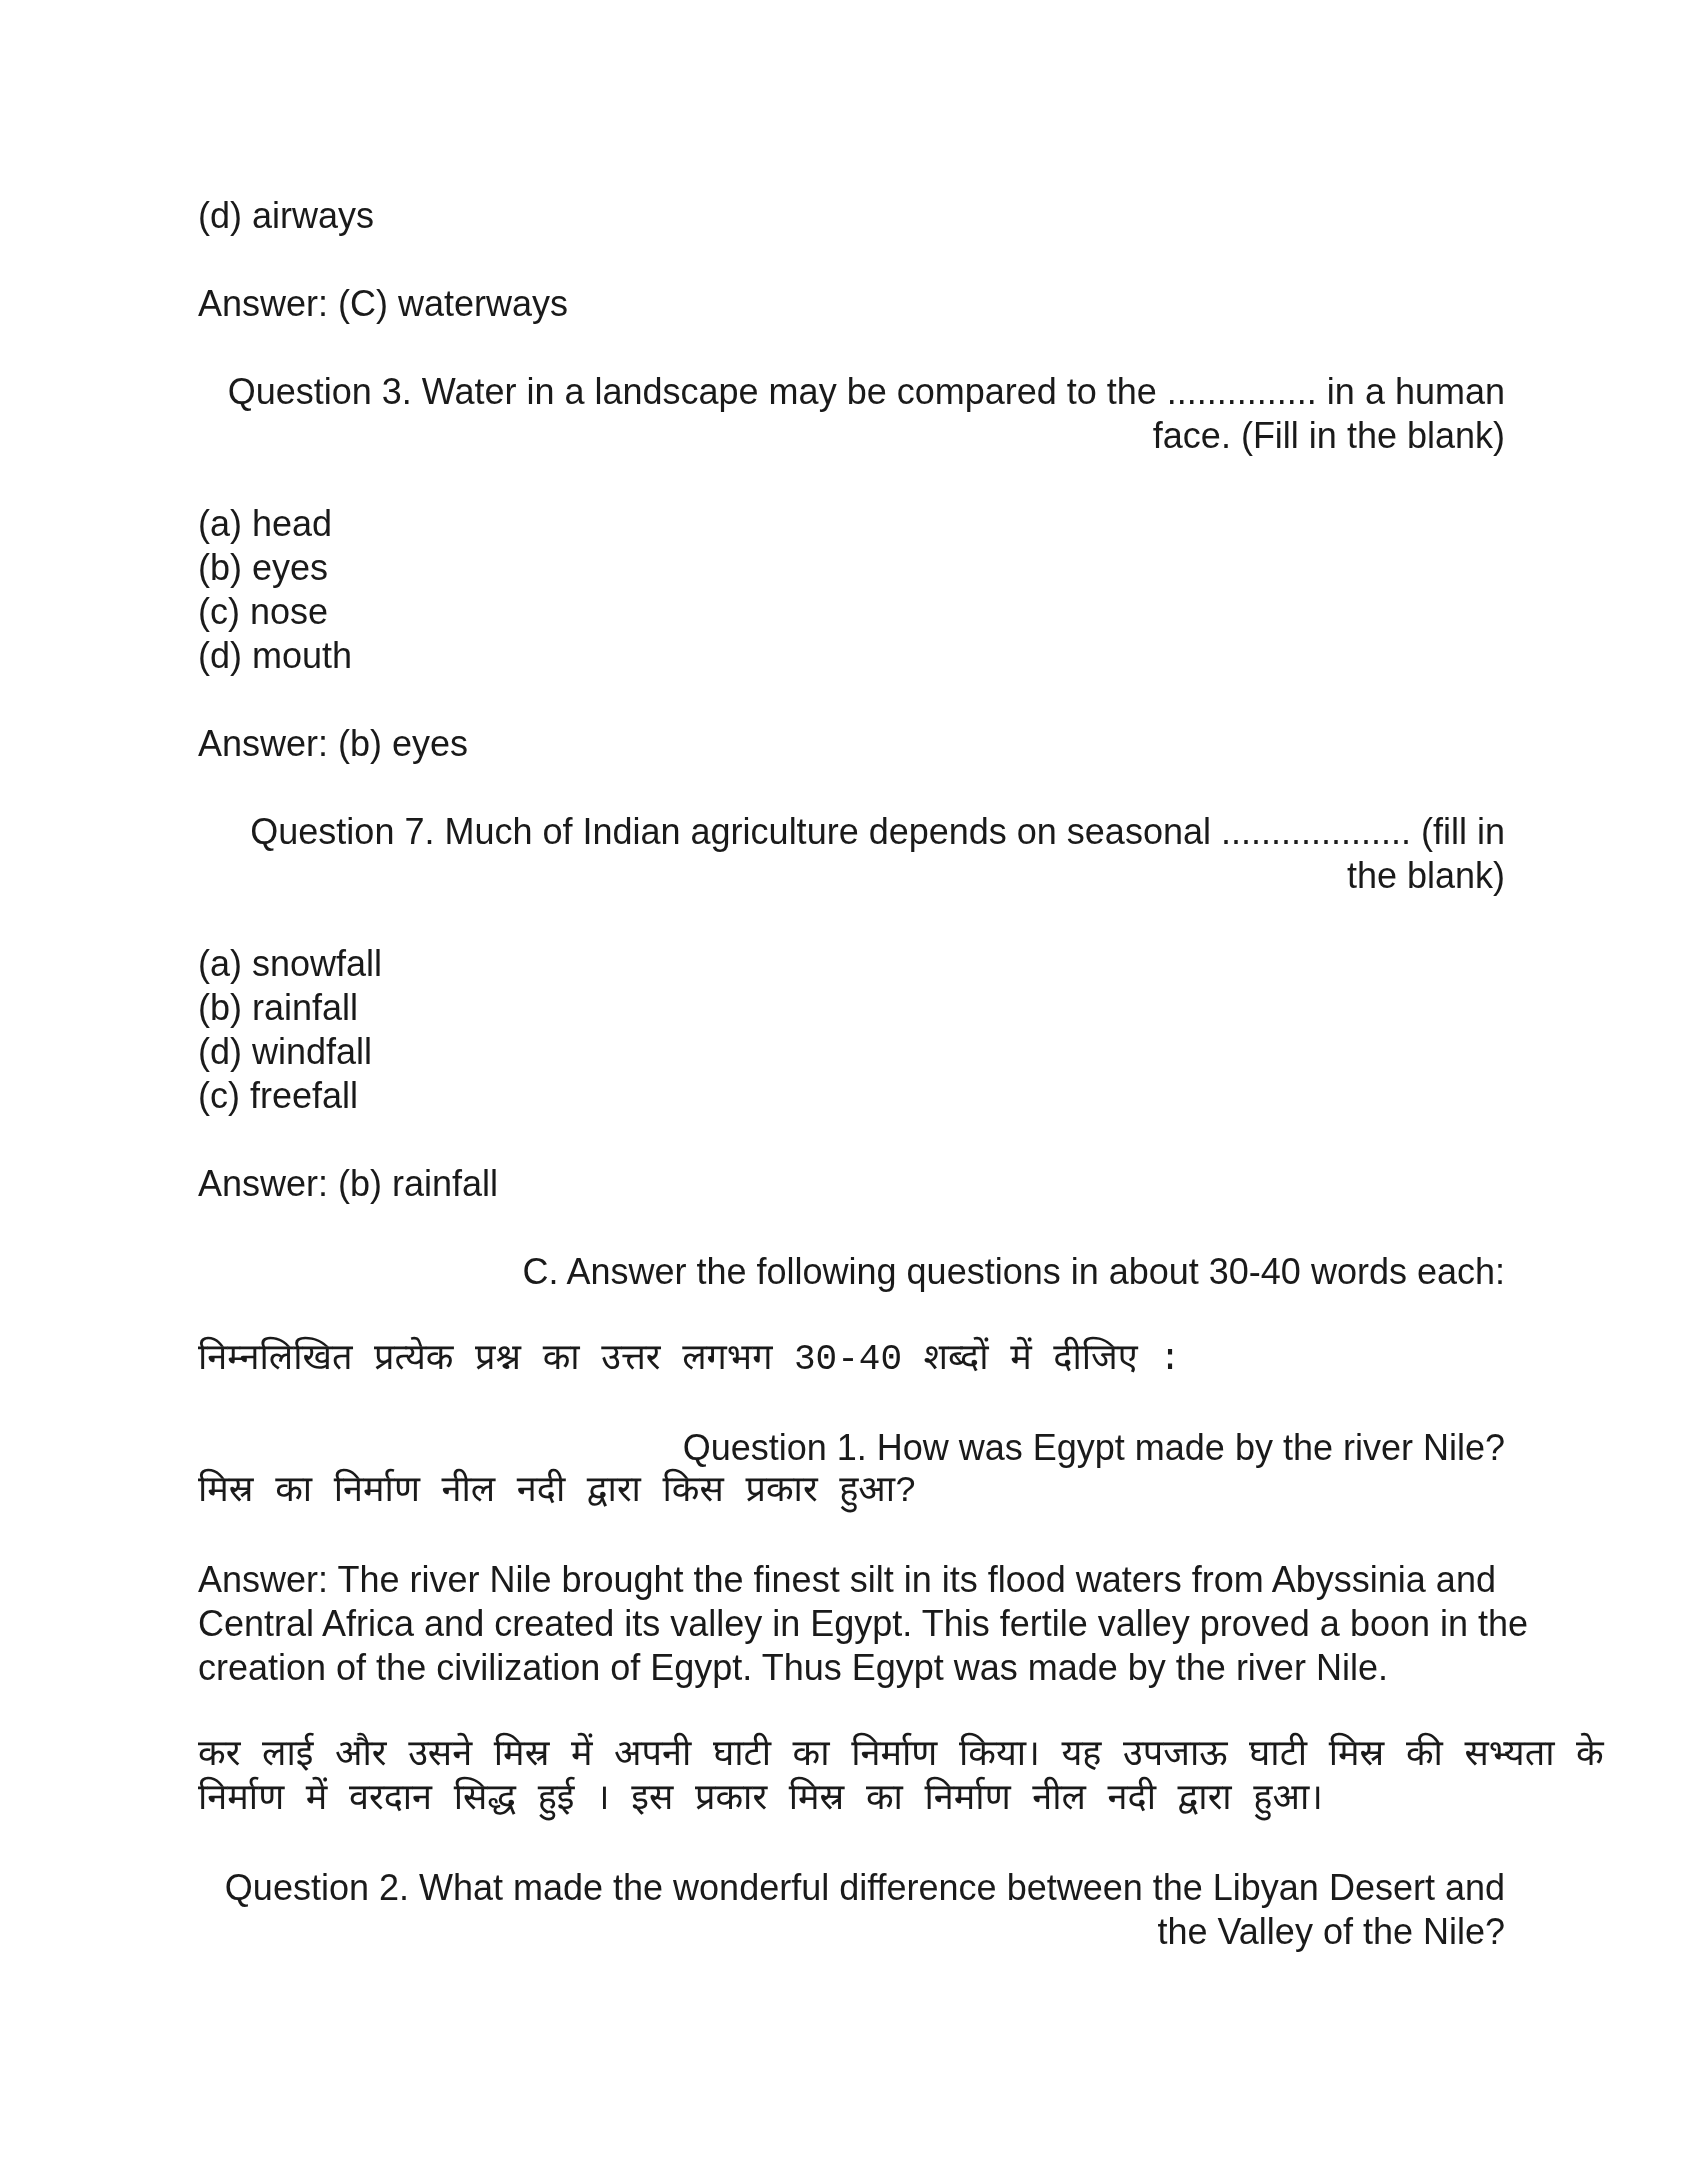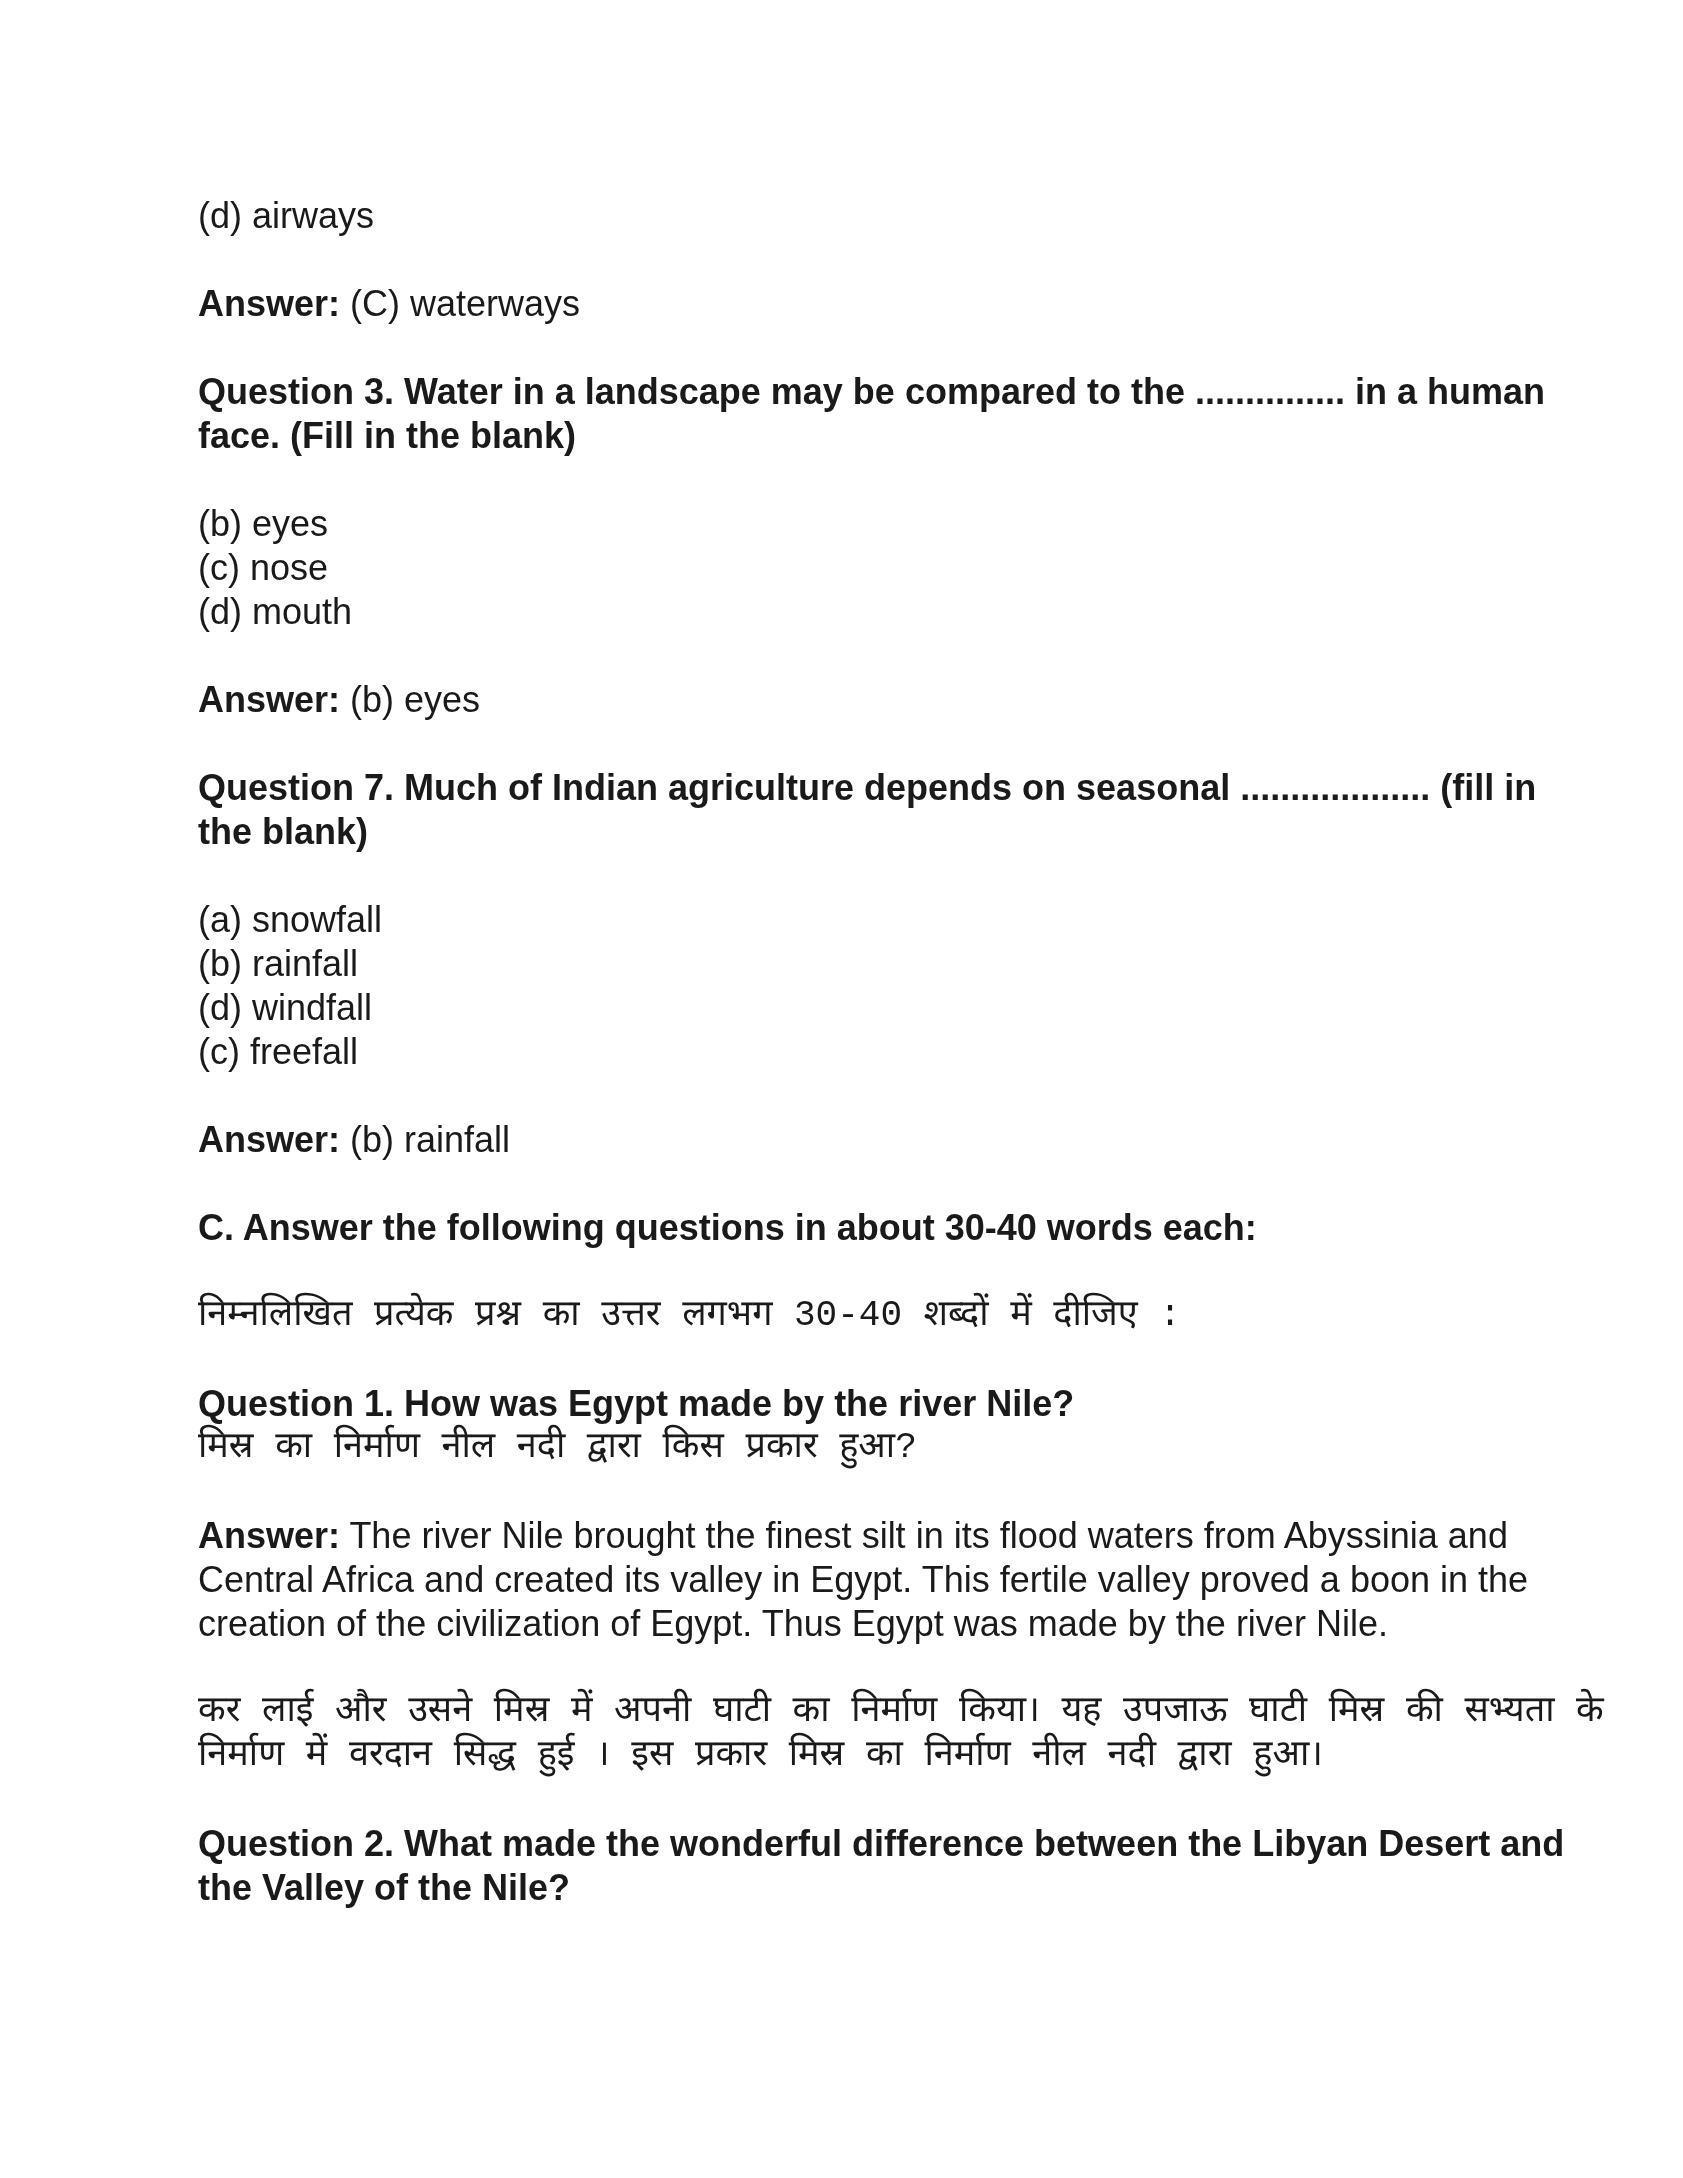--- a/index.html
+++ b/index.html
@@ -16,21 +16,22 @@
     font-family: "Liberation Sans", "DejaVu Sans", sans-serif;
     font-size: 36px;
     line-height: 44px;
     color: #1a1a1a;
     overflow: hidden;
   }
   .para {
     margin: 0 0 44px 0;
   }
   .b {
-    font-weight: 700;
+    font-weight: 400;
+    text-align: right;
   }
   .line {
     display: block;
     white-space: nowrap;
   }
   .hi {
     font-family: Liberation Mono, monospace;
   }
 </style>
 </head>
@@ -45,20 +46,21 @@
   <p class="para">
     <span class="line"><span class="b">Answer:</span><span> (C) waterways</span></span>
   </p>
 
   <p class="para b">
     <span class="line">Question 3. Water in a landscape may be compared to the ............... in a human</span>
     <span class="line">face. (Fill in the blank)</span>
   </p>
 
   <p class="para">
+    <span class="line">(a) head</span>
     <span class="line">(b) eyes</span>
     <span class="line">(c) nose</span>
     <span class="line">(d) mouth</span>
   </p>
 
   <p class="para">
     <span class="line"><span class="b">Answer:</span><span> (b) eyes</span></span>
   </p>
 
   <p class="para b">

